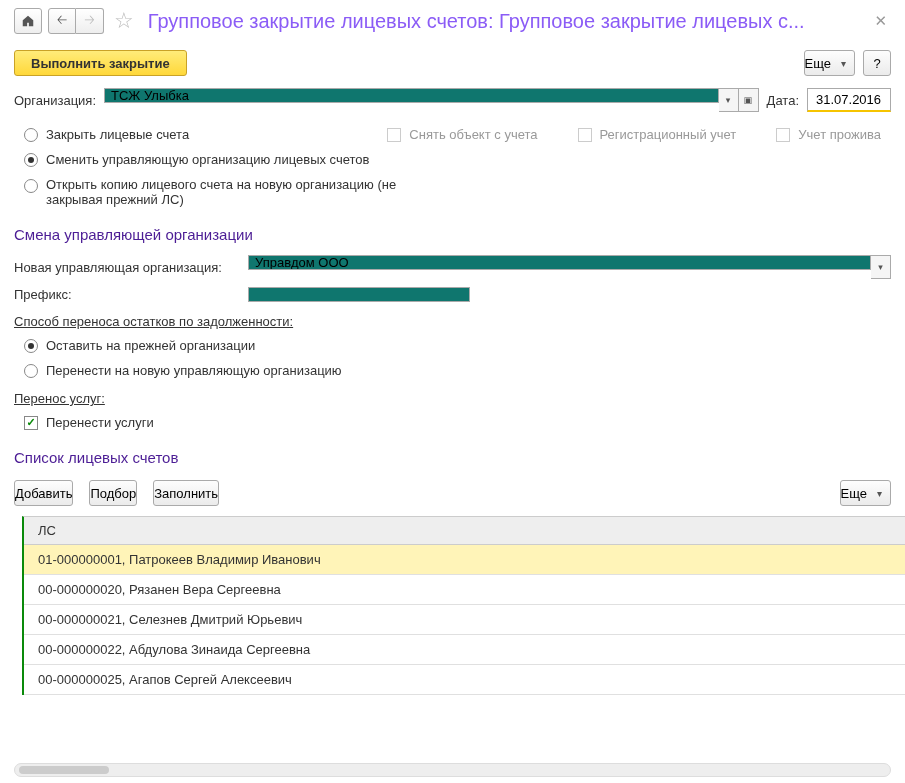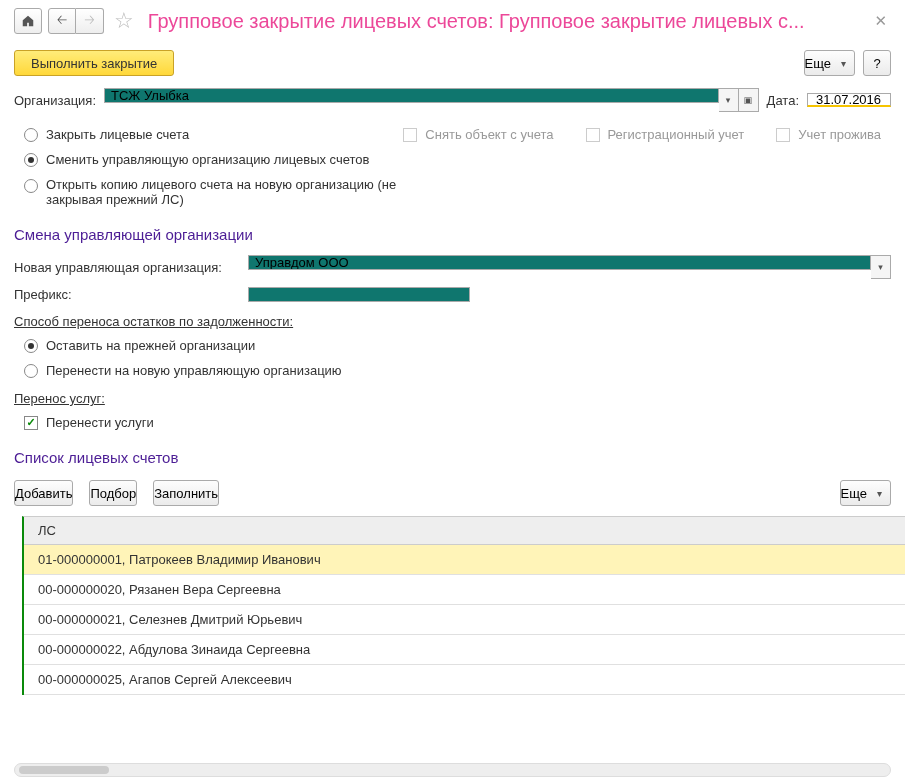--- a/index.html
+++ b/index.html
@@ -29,42 +29,42 @@
     align-items: center;
     justify-content: center;
     cursor: pointer;
     font-size: 13px;
     color: #555;
   }
   .nav-group { display: flex; }
   .nav-group .icon-btn:first-child { border-radius: 3px 0 0 3px; }
   .nav-group .icon-btn:last-child { border-left: none; border-radius: 0 3px 3px 0; color:#bbb; }
   .star { color: #bbb; font-size: 22px; padding: 0 4px; cursor: pointer; }
-  .title { font-size: 20px; color: #ec4899; white-space: nowrap; overflow: hidden; text-overflow: ellipsis; flex: 1; margin-left: 4px; }
+  .title { font-size: 20px; color: #8b5cf6; white-space: nowrap; overflow: hidden; text-overflow: ellipsis; flex: 1; margin-left: 4px; }
   .close-x { font-size: 15px; color: #999; cursor: pointer; padding: 0 4px; }
   .cmdbar {
     display: flex;
     align-items: center;
     padding: 10px 14px 8px 14px;
   }
   .btn {
     height: 26px;
     border: 1px solid #aaa;
     background: linear-gradient(#fdfdfd,#ebebeb);
     border-radius: 3px;
     padding: 0 0;
     font-size: 13px;
     cursor: pointer;
     display: inline-flex;
     align-items: center;
   }
   .btn-primary {
     background: linear-gradient(#ffec7a,#ffd83a);
     border: 1px solid #c9a227;
-    font-weight: normal;
+    font-weight: bold;
     color: #333;
     padding: 8px 16px;
   }
   .btn-more { padding-right: 8px; }
   .btn-more::after { content: "▾"; margin-left: 10px; font-size: 10px; color:#555;}
   .cmdbar-right { margin-left: auto; display: flex; gap: 8px; }
   .help-btn { width: 28px; justify-content: center; padding:0; }
   .form-row { display: flex; align-items: center; padding: 4px 14px; gap: 8px; }
   .label { color: #333; }
   .input-combo {
@@ -86,21 +86,21 @@
     background: #f5f5f5;
     display: inline-flex;
     align-items: center;
     justify-content: center;
     font-size: 9px;
     cursor: pointer;
     color:#555;
   }
   .date-input {
     border: 1px solid #aaa;
-    height: 14px;
+    height: 24px;
     padding: 0 8px;
     width: 84px;
     text-align: left;
     font-size:13px;
     border-bottom: 2px solid #f6c400;
   }
   .radio-row, .check-row {
     display: flex;
     align-items: center;
     padding: 5px 24px;
@@ -131,21 +131,21 @@
   .section-title {
     color: #4c1d95;
     font-size: 15px;
     padding: 14px 14px 8px 14px;
   }
   .sub-label {
     text-decoration: underline;
     padding: 8px 14px 4px 14px;
     font-size: 13px;
   }
-  .checkbox-row-right { display:flex; gap:32px; margin-left:auto; align-items:center; }
+  .checkbox-row-right { display:flex; gap:40px; margin-left:auto; align-items:center; }
   .accounts-toolbar { display:flex; padding: 6px 14px 10px 14px; gap:16px; }
   .accounts-toolbar .right { margin-left:auto; }
   .table {
     margin-left: 22px;
     border-top: 1px solid #ccc;
     border-left: 2px solid #0a8a0a;
   }
   .thead {
     background: #eee;
     border-bottom: 1px solid #ccc;

